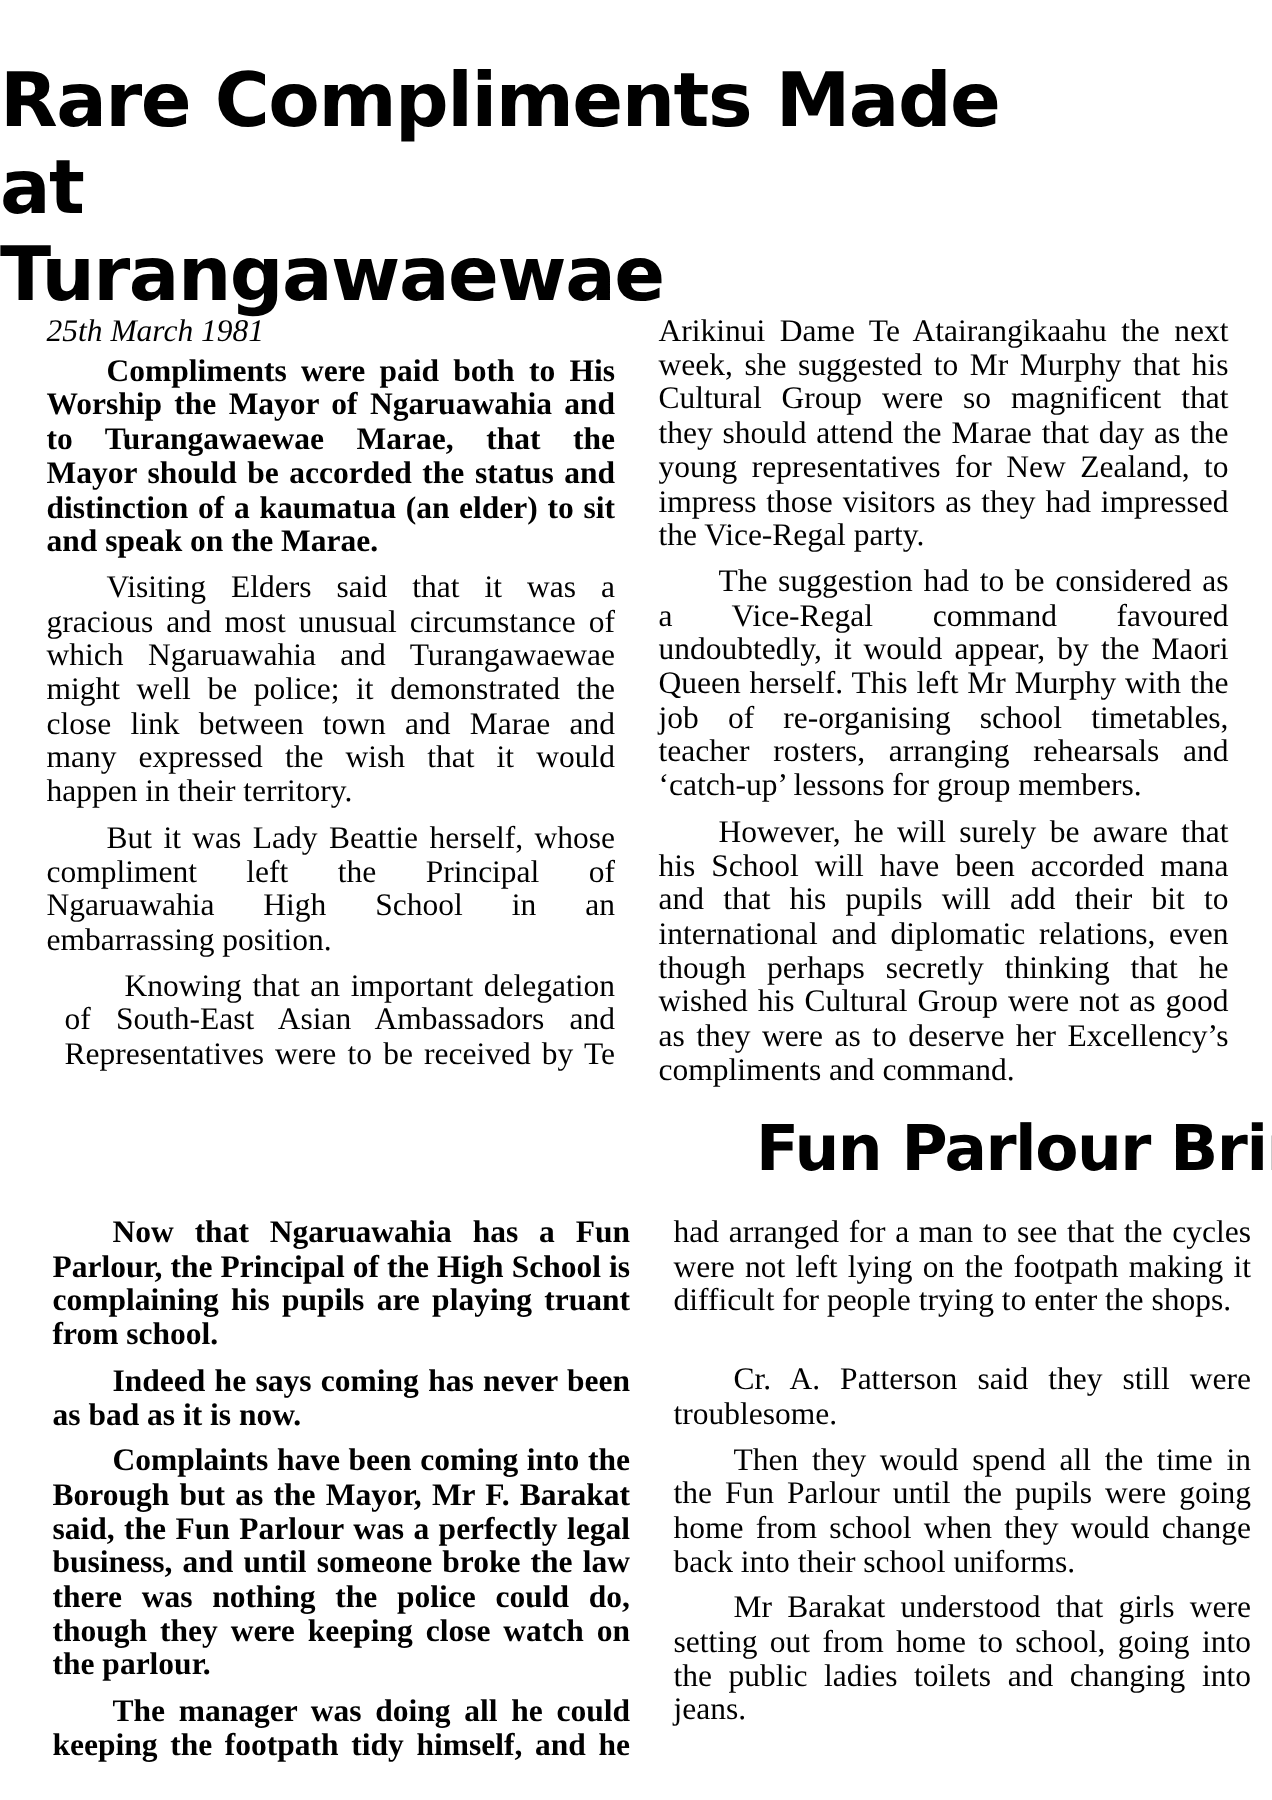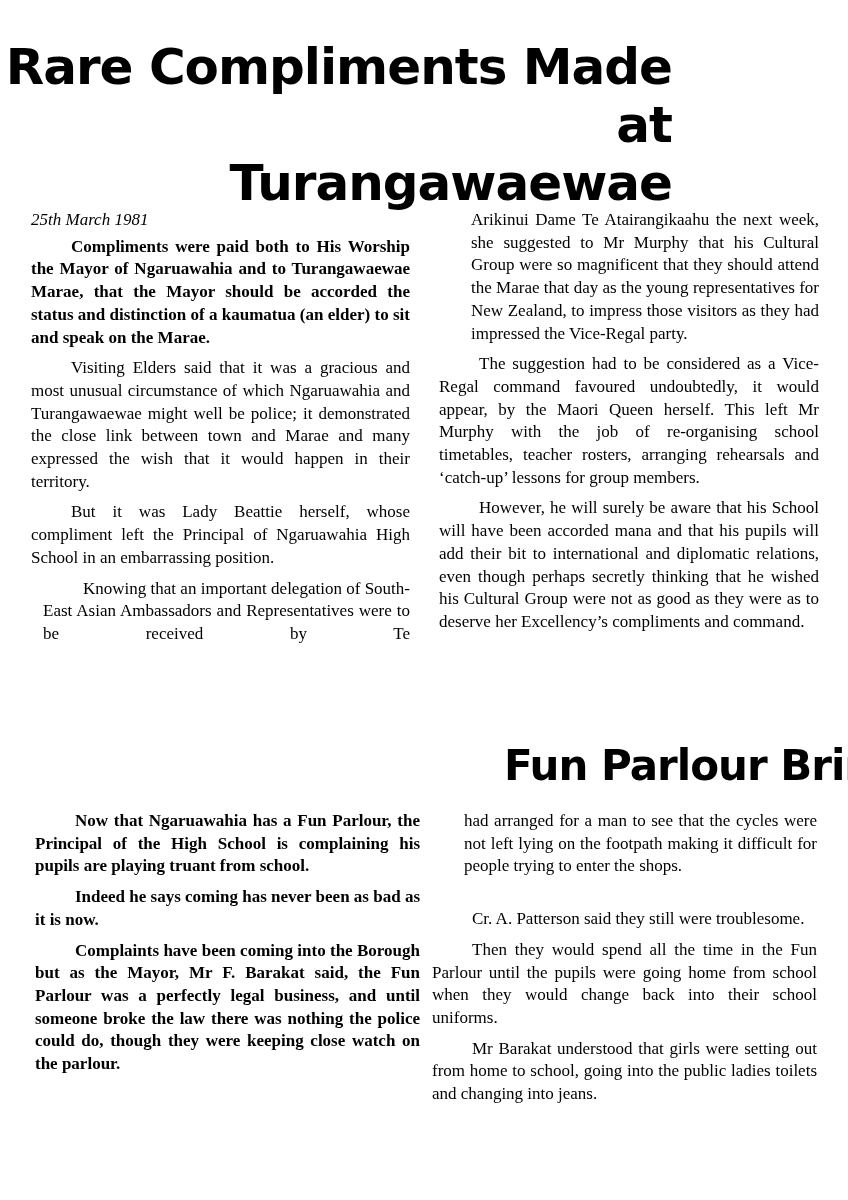--- a/index.html
+++ b/index.html
@@ -1,38 +1,38 @@
 <!DOCTYPE html>
 <html><head>
 <meta charset="utf-8">
 <style>
   html, body { margin: 0; padding: 0; background: #ffffff; }
   body { width: 848px; height: 1200px; position: relative; overflow: hidden; color: #000; }
   .headline {
     position: absolute; left: 0; width: 672px; top: 38px;
-    text-align: right; font-family: "DejaVu Sans", sans-serif; font-weight: bold;
+    text-align: left; font-family: "DejaVu Sans", sans-serif; font-weight: bold;
     font-size: 50px; line-height: 58px; letter-spacing: -1px; margin: 0;
   }
   .headline2 {
     position: absolute; left: 504px; top: 740px; white-space: nowrap;
     font-family: "DejaVu Sans", sans-serif; font-weight: bold;
     font-size: 42px; line-height: 52px; letter-spacing: -1px; margin: 0;
   }
   .col {
     position: absolute; font-family: "Liberation Serif", serif;
-    font-size: 17px; line-height: 22.7px; text-align: justify;
+    font-size: 21px; line-height: 22.7px; text-align: justify;
   }
   .col p { margin: 0 0 8px 0; text-indent: 40px; }
-  .col p.noindent { text-indent: 0; margin-left: 32px; }
+  .col p.noindent { text-indent: 0; }
   .date { font-style: italic; margin: 0 0 4px 0; }
   .lead { font-weight: bold; }
   .c1 { left: 31px; top: 209px; width: 379px; }
   .c2 { left: 439px; top: 209px; width: 380px; }
   .c3 { left: 35px; top: 810px; width: 385px; font-weight: bold; }
-  .c4 { left: 432px; top: 810px; width: 385px; }
+  .c4 { left: 449px; top: 810px; width: 385px; }
   .gap { height: 22px; }
 </style>
 </head>
 <body>
 
 <h1 class="headline">
   <span>Rare Compliments Made at</span><br>
   <span>Turangawaewae</span>
 </h1>
 
@@ -49,20 +49,21 @@
   <p>The suggestion had to be considered as a Vice-Regal command favoured undoubtedly, it would appear,  by the Maori Queen herself. This left Mr Murphy with the job of re-organising school timetables, teacher rosters,  arranging rehearsals and ‘catch-up’ lessons for group members.</p>
   <p>However, he will surely be aware that his School will have been accorded mana and that his pupils will add their bit to international and diplomatic relations, even though perhaps secretly thinking that he wished his Cultural Group were not as good as they were as to deserve her Excellency’s compliments and command.</p>
 </div>
 
 <h2 class="headline2">Fun Parlour Brir</h2>
 
 <div class="col c3">
   <p>Now that Ngaruawahia has a Fun Parlour, the Principal of the High School is complaining his pupils are playing truant from school.</p>
   <p>Indeed he says coming has never been as bad as it is now.</p>
   <p>Complaints have been coming into the Borough but as the Mayor, Mr F. Barakat said,  the Fun Parlour was a perfectly legal business, and until someone broke the law there was nothing the police could do, though they were keeping close watch on the parlour.</p>
+  <p style="text-align-last: justify;">The manager was doing all he could keeping the footpath tidy himself, and he</p>
 </div>
 
 <div class="col c4">
   <p class="noindent">had arranged for a man to see that the cycles were not left lying on the footpath making it difficult for people trying to enter the shops.</p>
   <div class="gap"></div>
   <p>Cr. A. Patterson said they still were troublesome.</p>
   <p>Then they would spend all the time in the Fun Parlour until the pupils were going home from school when they would change back into their school uniforms.</p>
   <p>Mr Barakat understood that girls were setting out from home to school, going into the public ladies toilets and changing into jeans.</p>
 </div>
 

